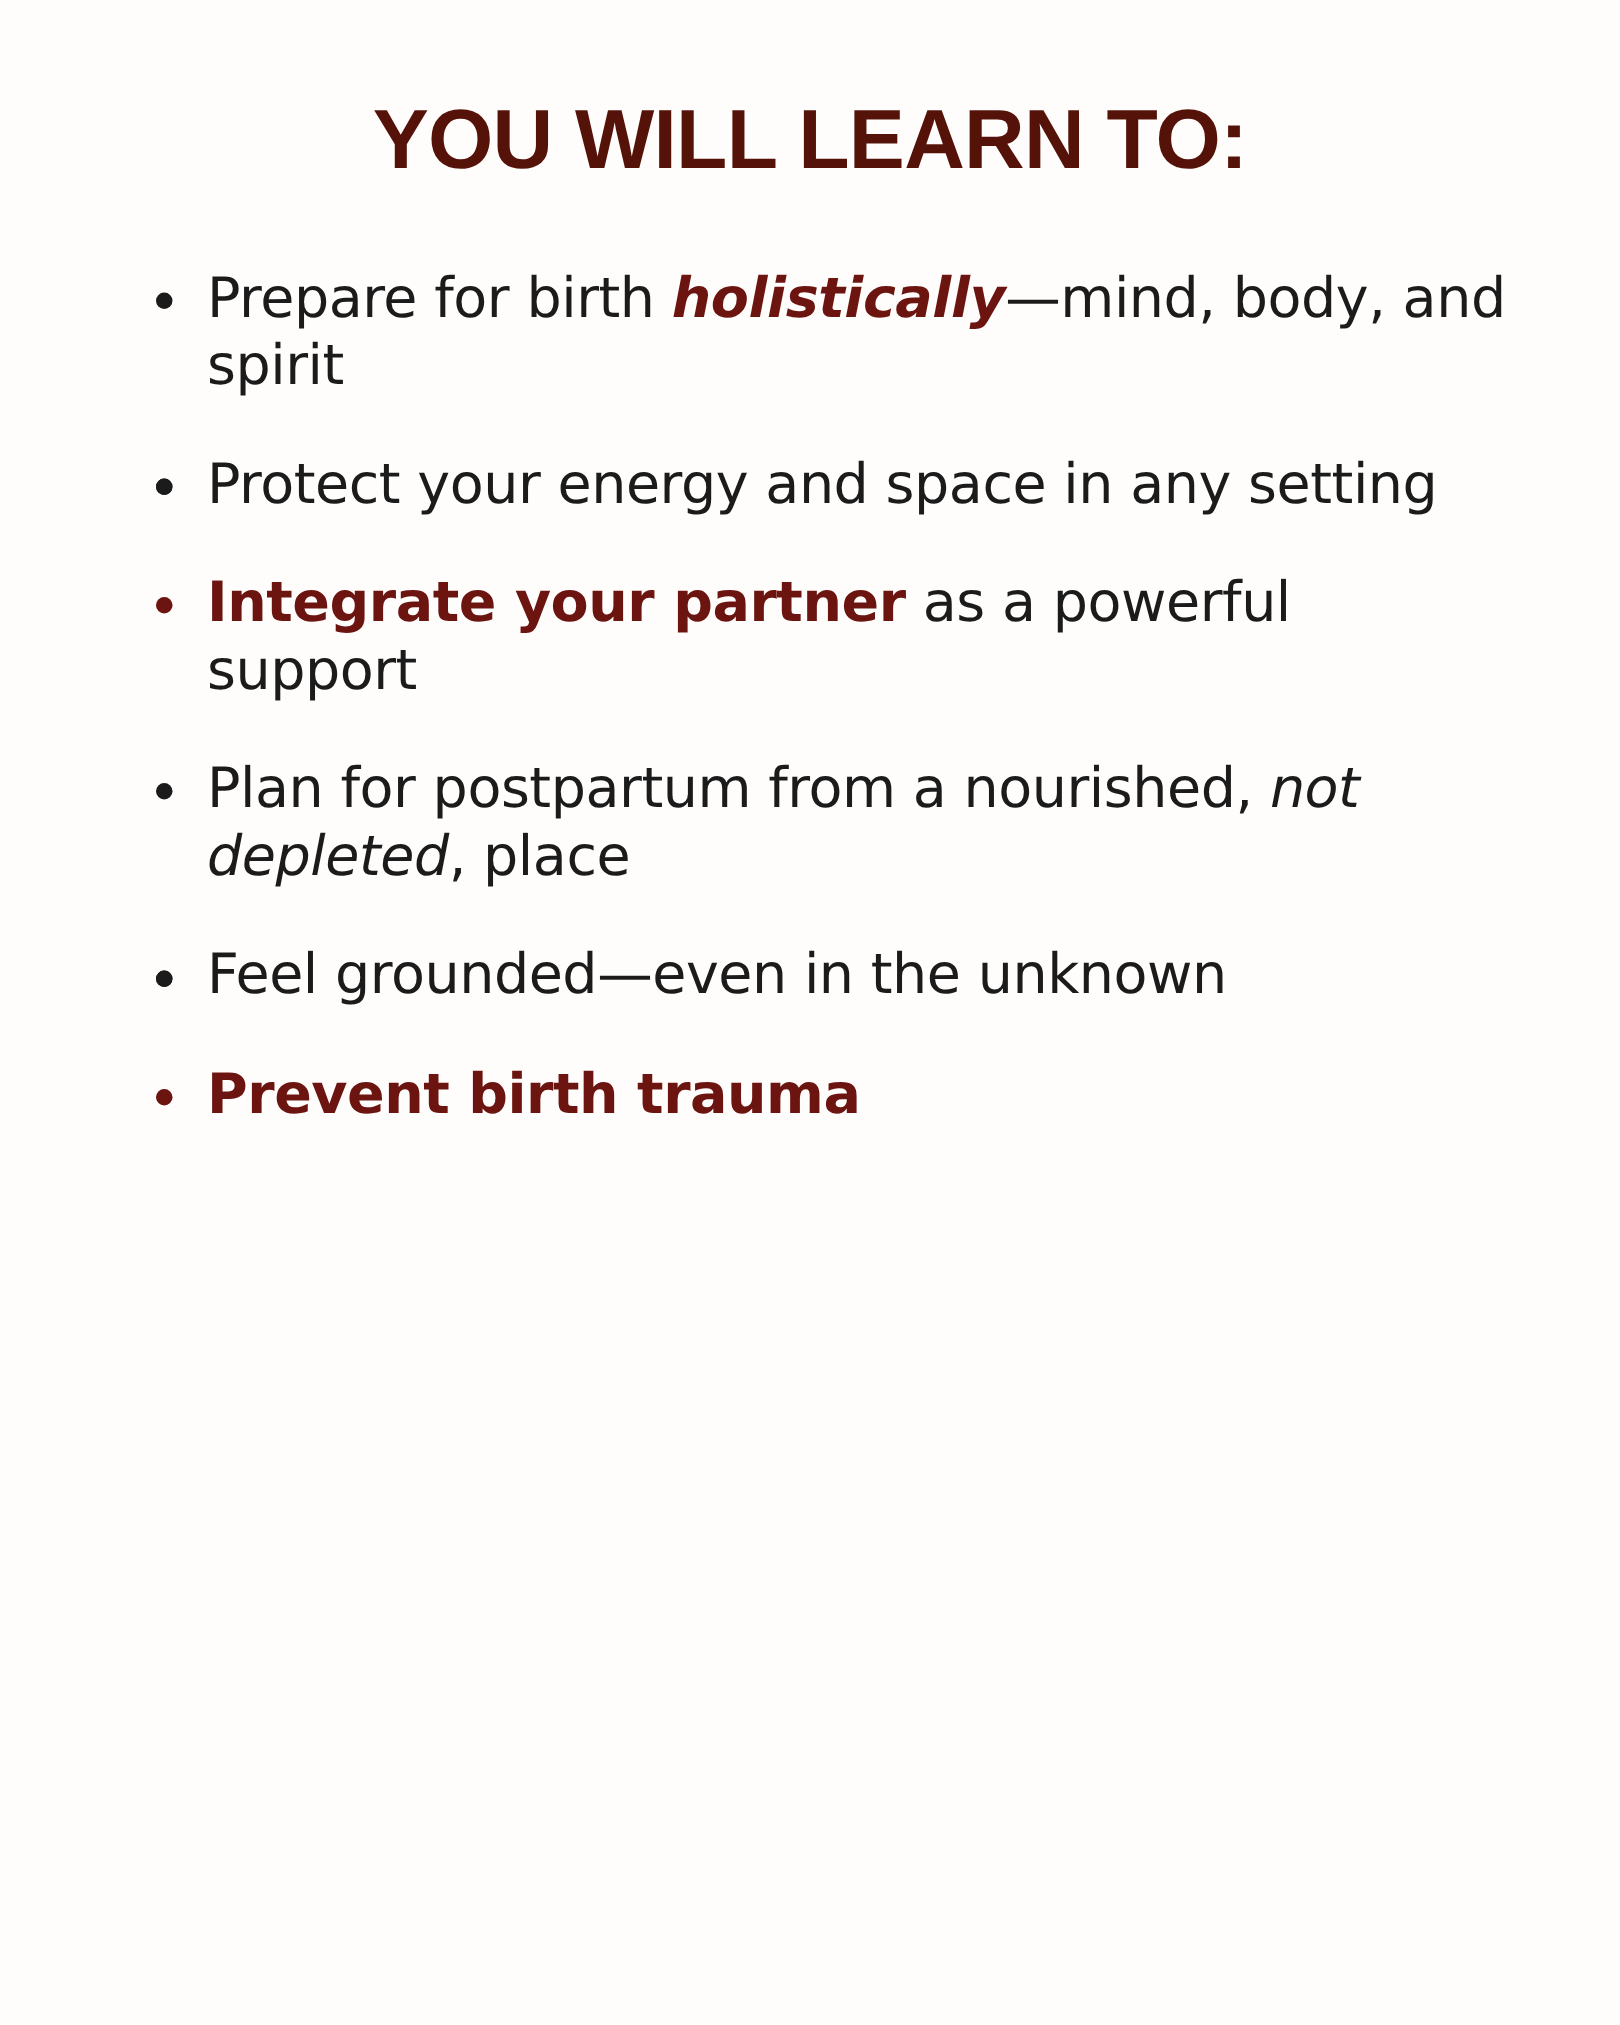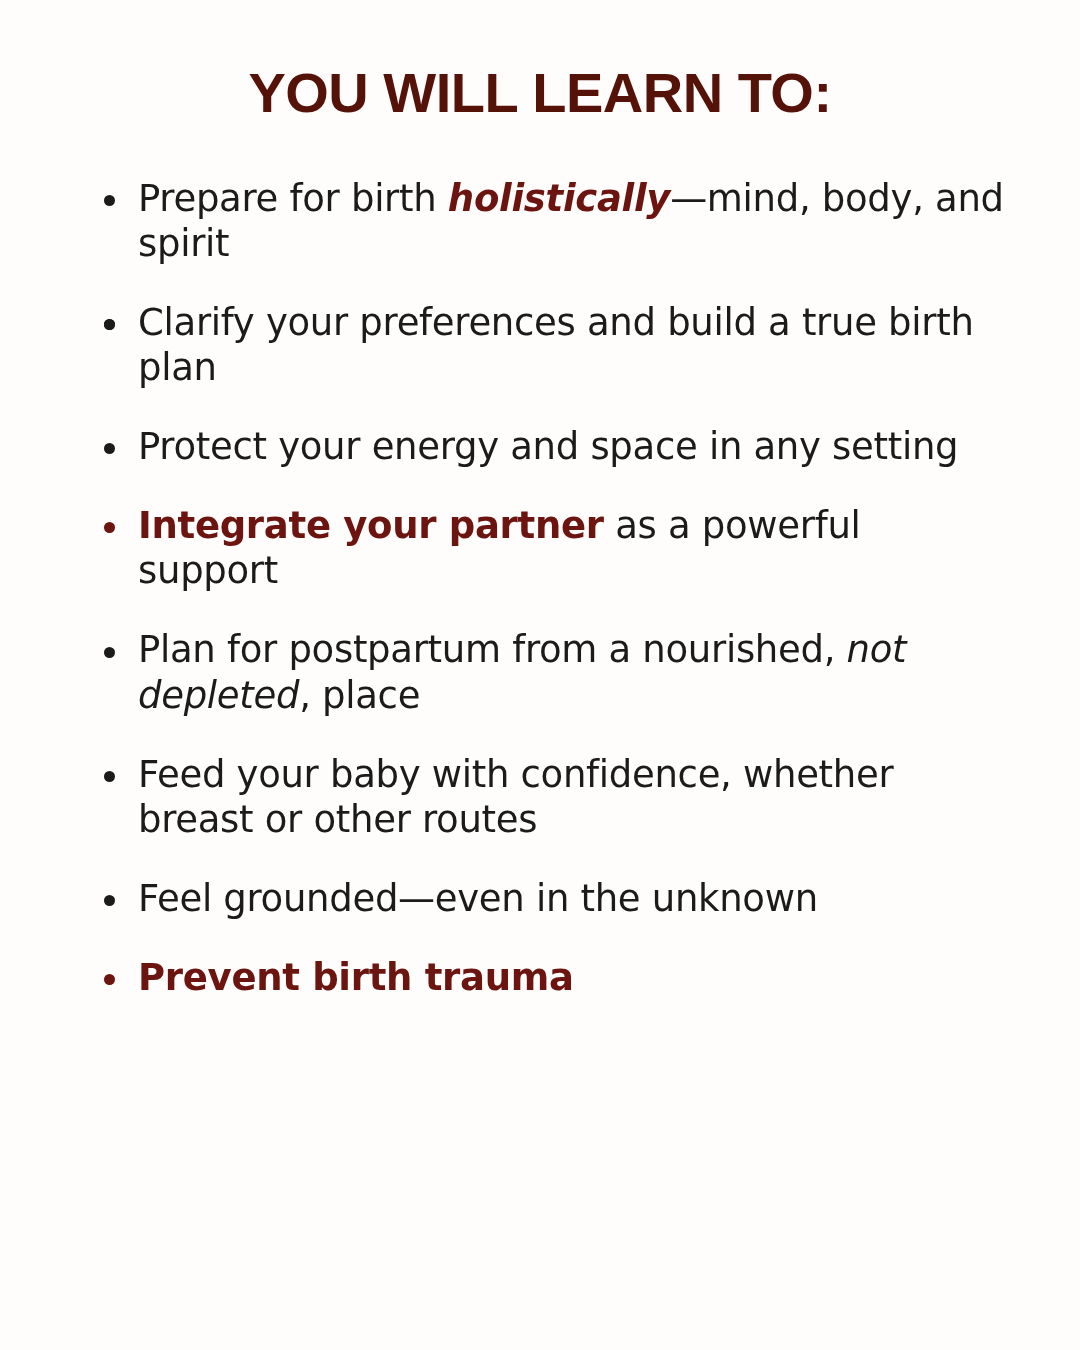--- a/index.html
+++ b/index.html
@@ -79,21 +79,20 @@
   }
 </style>
 </head>
 <body>
 
 <div class="page">
   <h1 class="title">YOU WILL LEARN TO:</h1>
   <ul class="list">
       <li class="item"><span class="bullet"></span><span class="text">Prepare for birth <b>holistically</b>—mind, body, and spirit</span></li>
       <li class="item"><span class="bullet"></span></li>
-      <li class="item"><span class="bullet"></span><span class="text">Clarify your preferences and build a true birth plan</span></li>
       <li class="item"><span class="bullet"></span><span class="text">Protect your energy and space in any setting</span></li>
       <li class="item accent"><span class="bullet"></span><span class="text"><span class="accent-strong">Integrate your partner</span> as a powerful support</span></li>
       <li class="item"><span class="bullet"></span><span class="text">Plan for postpartum from a nourished, <i>not depleted</i>, place</span></li>
-      <li class="item"><span class="bullet"></span><span class="text">Feed your baby with confidence, whether breast or other routes</span></li>
+      <li class="item"><span class="bullet"></span></li>
       <li class="item"><span class="bullet"></span><span class="text">Feel grounded—even in the unknown</span></li>
       <li class="item accent"><span class="bullet"></span><span class="text"><span class="accent-strong">Prevent birth trauma</span></span></li>
     </ul>
 </div>
 
 </body></html>

